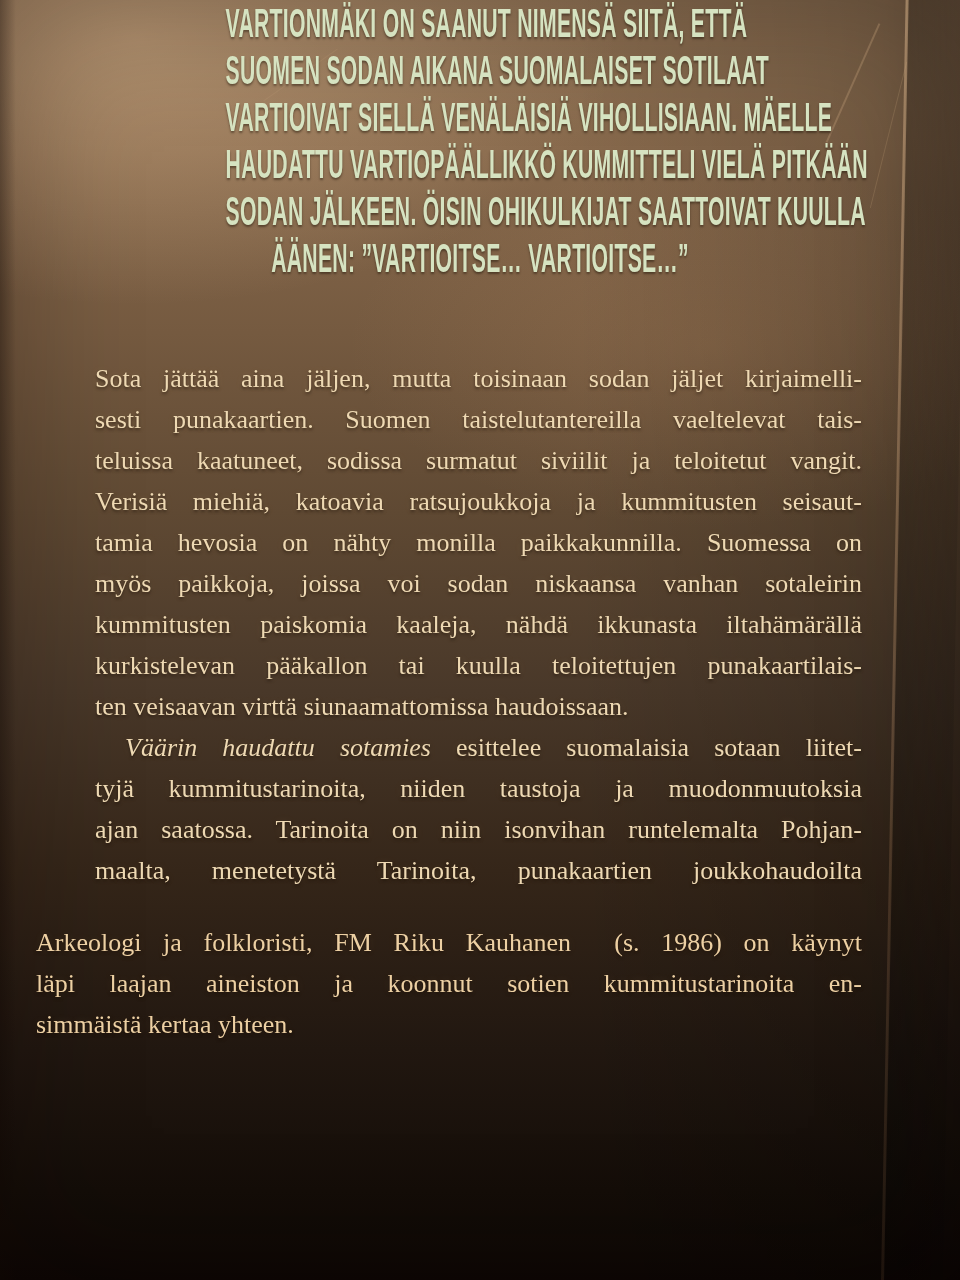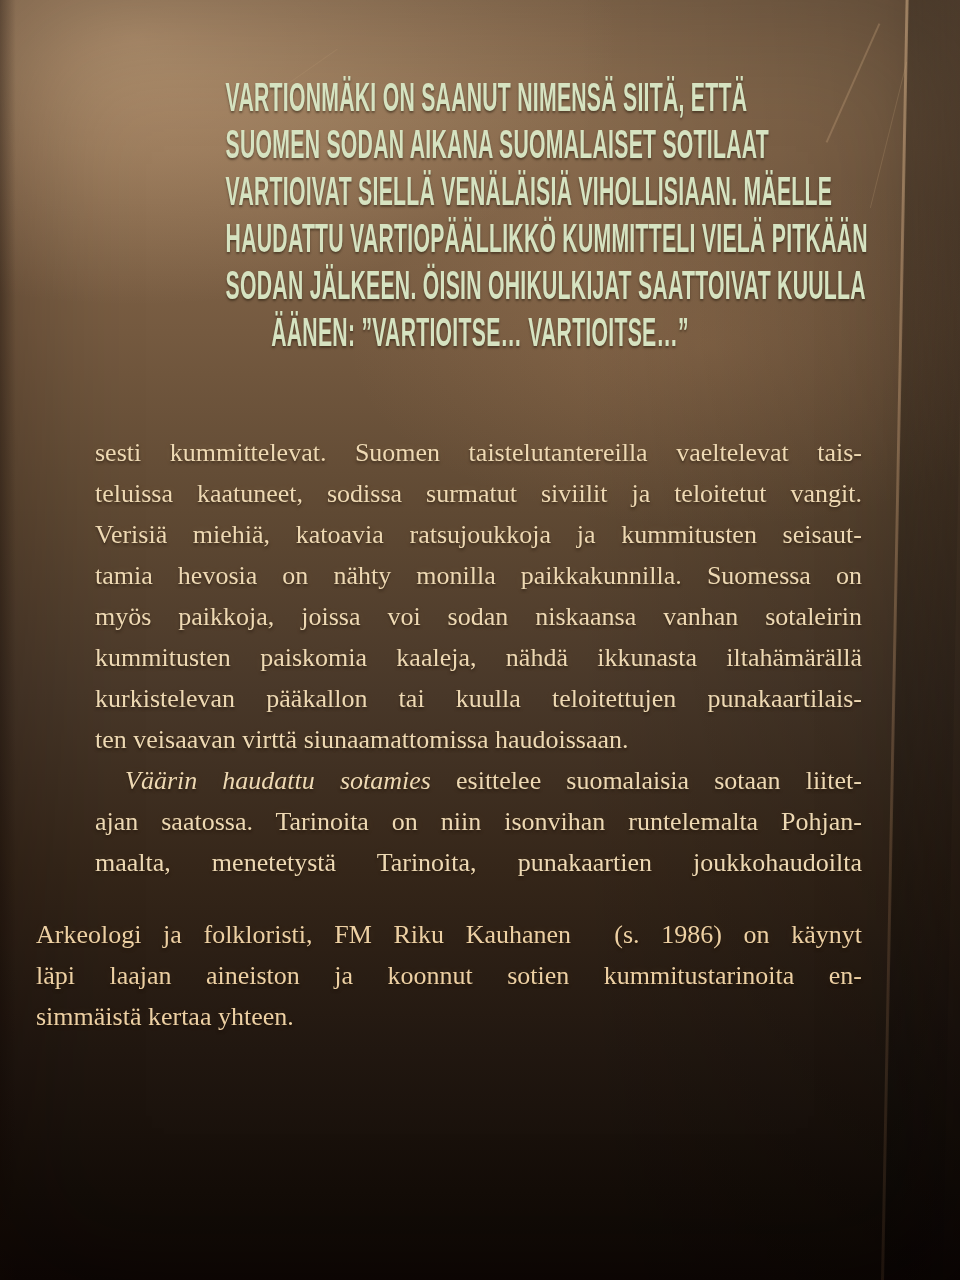--- a/index.html
+++ b/index.html
@@ -41,21 +41,20 @@
     transform-origin: 0 0;
   }
   .scratch { position: absolute; background: rgba(205,168,128,0.30); }
   .scratch.s1 { left: 852px; top: 18px; width: 2px; height: 130px; transform: rotate(24deg); }
   .scratch.s2 { left: 888px; top: 60px; width: 1px; height: 150px; transform: rotate(14deg); opacity: .7; }
   .scratch.s3 { left: 300px; top: 30px; width: 1px; height: 90px; transform: rotate(55deg); opacity: .5; }
 
   
   .tagline {
     position: relative;
-    padding-top: 74px;
     font-family: "Liberation Sans", sans-serif;
     font-weight: bold;
     font-size: 40px;
     line-height: 47px;
   }
   .tagline-line {
     white-space: nowrap;
     text-align: center;
     transform: scaleX(0.53);
     transform-origin: 50% 50%;
@@ -94,29 +93,31 @@
   <div class="tagline" id="tagline" style="color: rgb(214, 227, 193);">
       <div class="tagline-line">VARTIONMÄKI ON SAANUT NIMENSÄ SIITÄ, ETTÄ</div>
       <div class="tagline-line">SUOMEN SODAN AIKANA SUOMALAISET SOTILAAT</div>
       <div class="tagline-line">VARTIOIVAT SIELLÄ VENÄLÄISIÄ VIHOLLISIAAN. MÄELLE</div>
       <div class="tagline-line">HAUDATTU VARTIOPÄÄLLIKKÖ KUMMITTELI VIELÄ PITKÄÄN</div>
       <div class="tagline-line">SODAN JÄLKEEN. ÖISIN OHIKULKIJAT SAATTOIVAT KUULLA</div>
       <div class="tagline-line">ÄÄNEN: ”VARTIOITSE… VARTIOITSE…”</div>
     </div>
 
   <div class="blurb" id="blurb" style="color: rgb(238, 217, 179);">
-      <div class="bline">sesti kummittelevat. Suomen taistelutantereilla vaeltelevat tais-</div>
+      <div class="bline">Sota jättää aina jäljen, mutta toisinaan sodan jäljet kirjaimelli-</div>
+      <div class="bline">sesti punakaartien. Suomen taistelutantereilla vaeltelevat tais-</div>
       <div class="bline">teluissa kaatuneet, sodissa surmatut siviilit ja teloitetut vangit.</div>
       <div class="bline">Verisiä miehiä, katoavia ratsujoukkoja ja kummitusten seisaut-</div>
       <div class="bline">tamia hevosia on nähty monilla paikkakunnilla. Suomessa on</div>
       <div class="bline">myös paikkoja, joissa voi sodan niskaansa vanhan sotaleirin</div>
       <div class="bline">kummitusten paiskomia kaaleja, nähdä ikkunasta iltahämärällä</div>
       <div class="bline">kurkistelevan pääkallon tai kuulla teloitettujen punakaartilais-</div>
       <div class="bline final">ten veisaavan virttä siunaamattomissa haudoissaan.</div>
       <div class="bline indent"><em>Väärin haudattu sotamies</em> esittelee suomalaisia sotaan liitet-</div>
+      <div class="bline">tyjä kummitustarinoita, niiden taustoja ja muodonmuutoksia</div>
       <div class="bline">ajan saatossa. Tarinoita on niin isonvihan runtelemalta Pohjan-</div>
       <div class="bline">maalta, menetetystä Tarinoita, punakaartien joukkohaudoilta</div>
     </div>
 
   <div class="author" id="author" style="color: rgb(237, 208, 163); margin-left: 36px;">
       <div class="bline">Arkeologi ja folkloristi, FM Riku Kauhanen&nbsp; (s. 1986) on käynyt</div>
       <div class="bline">läpi laajan aineiston ja koonnut sotien kummitustarinoita en-</div>
       <div class="bline final">simmäistä kertaa yhteen.</div>
     </div>
 </div>

